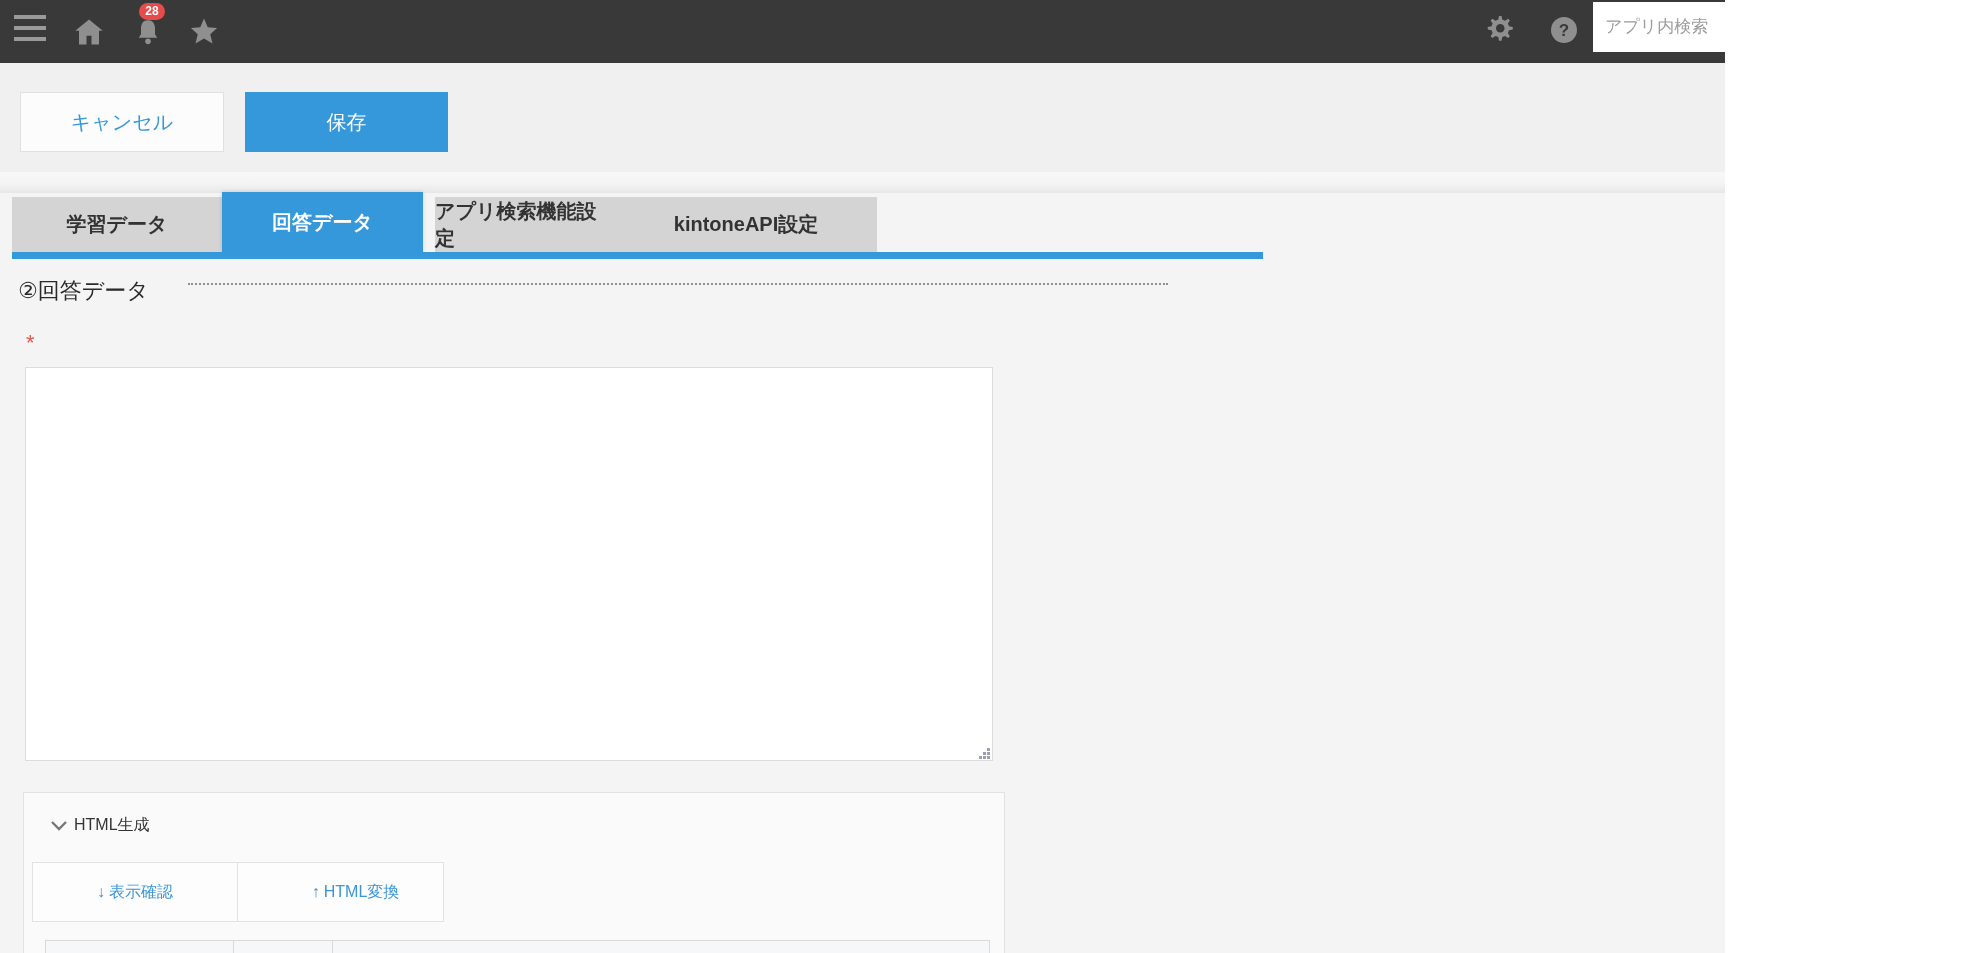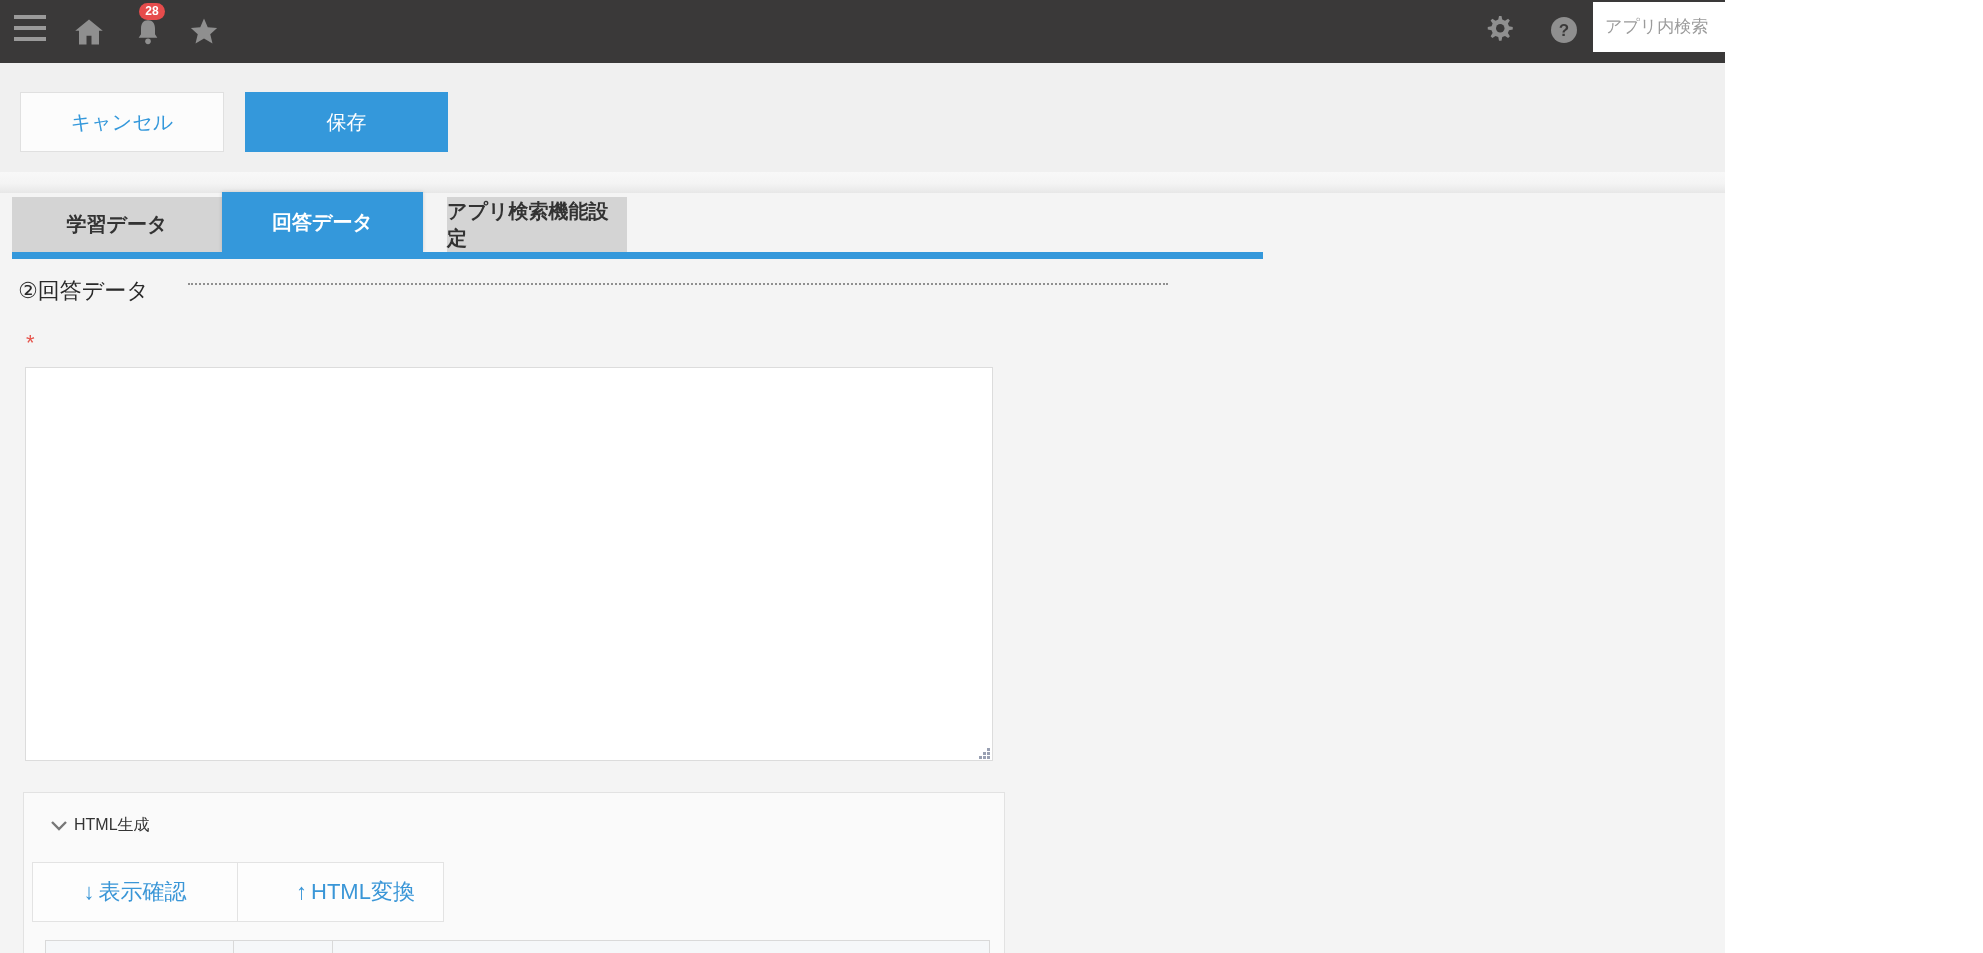--- a/index.html
+++ b/index.html
@@ -34,21 +34,21 @@
   .btn-cancel { position:absolute; left:20px; top:92px; width:204px; height:60px; background:#fcfcfc;
                 border:1px solid #e0e0e0; color:#3498db; font-size:20px; cursor:pointer;
                 font-family:Liberation Mono, monospace; }
   .btn-save { position:absolute; left:245px; top:92px; width:203px; height:60px; background:#3498db;
               border:none; color:#ffffff; font-size:20px; cursor:pointer; font-family:Liberation Serif, serif; }
 
   
   .tabbar { position:absolute; left:12px; top:197px; width:1251px; height:55px; display:flex; }
   .tab { background:#d4d4d4; color:#333; font-size:20px; font-weight:bold; display:flex;
          align-items:center; justify-content:center; cursor:pointer; box-sizing:border-box; }
-  .tab.active { background:#3498db; color:#fff; margin-top:-5px; height:60px; margin-right:24px;
+  .tab.active { background:#3498db; color:#fff; margin-top:-5px; height:60px; margin-right:12px;
                 box-shadow:0 0 4px rgba(0,0,0,0.15); }
   .tabline { position:absolute; left:12px; top:252px; width:1251px; height:7px; background:#3498db; }
 
   
   .section-title { position:absolute; left:18px; top:276px; font-size:22px; color:#2a2a2a; }
   .dotted-line { position:absolute; left:188px; top:283px; width:980px; height:0;
                  border-top:2px dotted #8f8f8f; }
   .required-star { position:absolute; left:26px; top:330px; font-size:22px; color:#e6554d; }
 
   .answer-area { position:absolute; left:25px; top:367px; width:968px; height:394px;
@@ -56,21 +56,21 @@
                  resize:none; outline:none; font-family:inherit; font-size:16px; padding:8px; }
   .resize-handle { position:absolute; left:977px; top:746px; width:14px; height:14px; cursor:nwse-resize; }
 
   .html-box { position:absolute; left:23px; top:792px; width:982px; height:200px; background:#fafafa;
               border:1px solid #e2e2e2; box-sizing:border-box; }
   .html-box-header { position:absolute; left:50px; top:815px; display:flex; align-items:center;
                      cursor:pointer; }
   .html-box-header .chev { margin-right:6px; display:flex; align-items:center; }
   .html-box-title { font-size:16px; color:#333; }
   .gen-btn { position:absolute; top:862px; height:60px; background:#fdfdfd; border:1px solid #e3e3e3;
-             color:#3a96d7; font-size:22px; cursor:pointer; box-sizing:border-box;
+             color:#3a96d7; font-size:16px; cursor:pointer; box-sizing:border-box;
              font-family:inherit; }
   .gen-btn .arrow { margin-right:4px; }
   .gen-btn-1 { left:32px;  width:206px; }
   .gen-btn-2 { left:237px; width:207px; border-left:1px solid #e3e3e3;padding-left:36px; }
 
   .table-sliver { position:absolute; left:45px; top:940px; width:945px; height:13px;
                   background:#f5f7f9; border:1px solid #d9d9d9; border-bottom:none;
                   box-sizing:border-box; }
   .table-sliver .sep { position:absolute; top:0; width:1px; height:13px; background:#d9d9d9; }
   .sep-1 { left:187px; } .sep-2 { left:286px; }
@@ -130,20 +130,21 @@
 
   <div class="actionband"></div>
   <div class="shadowstrip"></div>
   <button class="btn-cancel">キャンセル</button>
   <button class="btn-save">保存</button>
 
   <div class="tabbar">
     <div class="tab" style="width:210px">学習データ</div>
     <div class="tab active" style="width:201px">回答データ</div>
     <div class="tab" style="width:180px">アプリ検索機能設定</div>
+    <div class="tab" style="width:262px">kintoneAPI設定</div>
   </div>
   <div class="tabline"></div>
 
   <div class="section-title">②回答データ</div>
   <div class="dotted-line"></div>
   <div class="required-star">*</div>
 
   <textarea class="answer-area" style=""></textarea>
   <div class="resize-handle">
     <svg width="14" height="14" viewBox="0 0 14 14">

